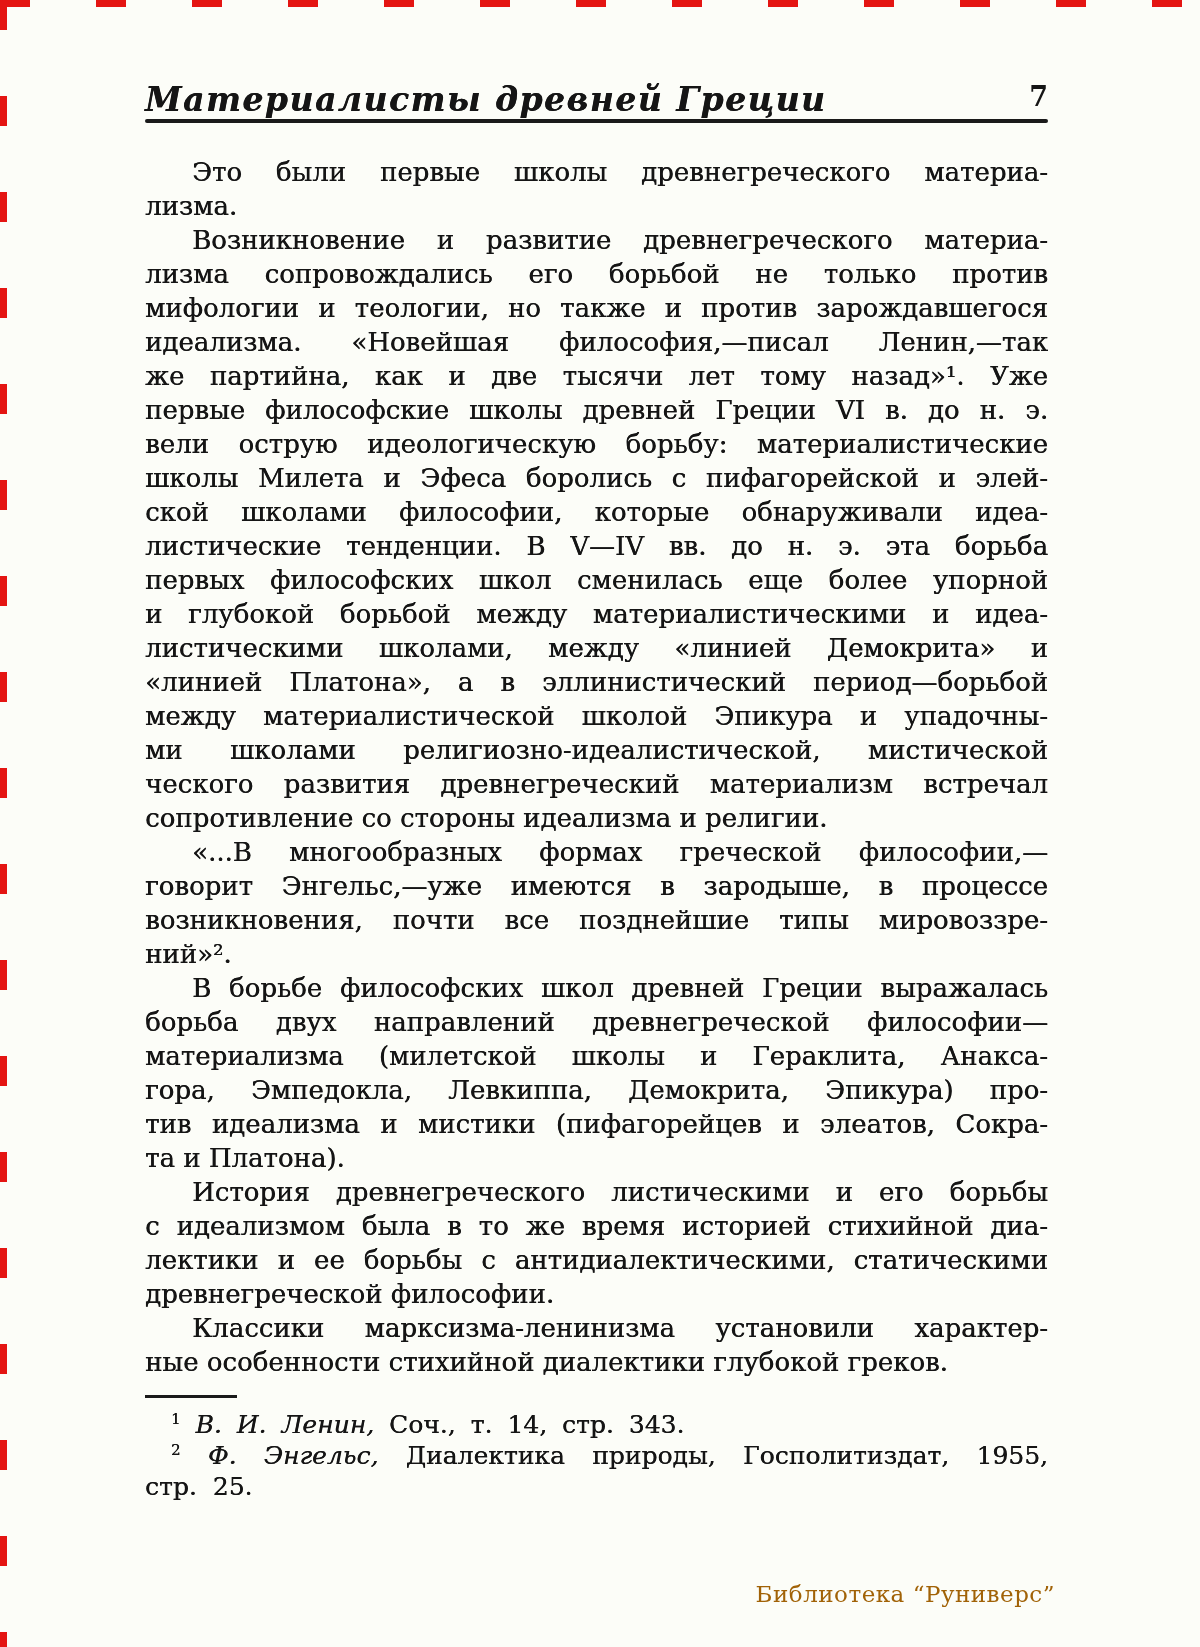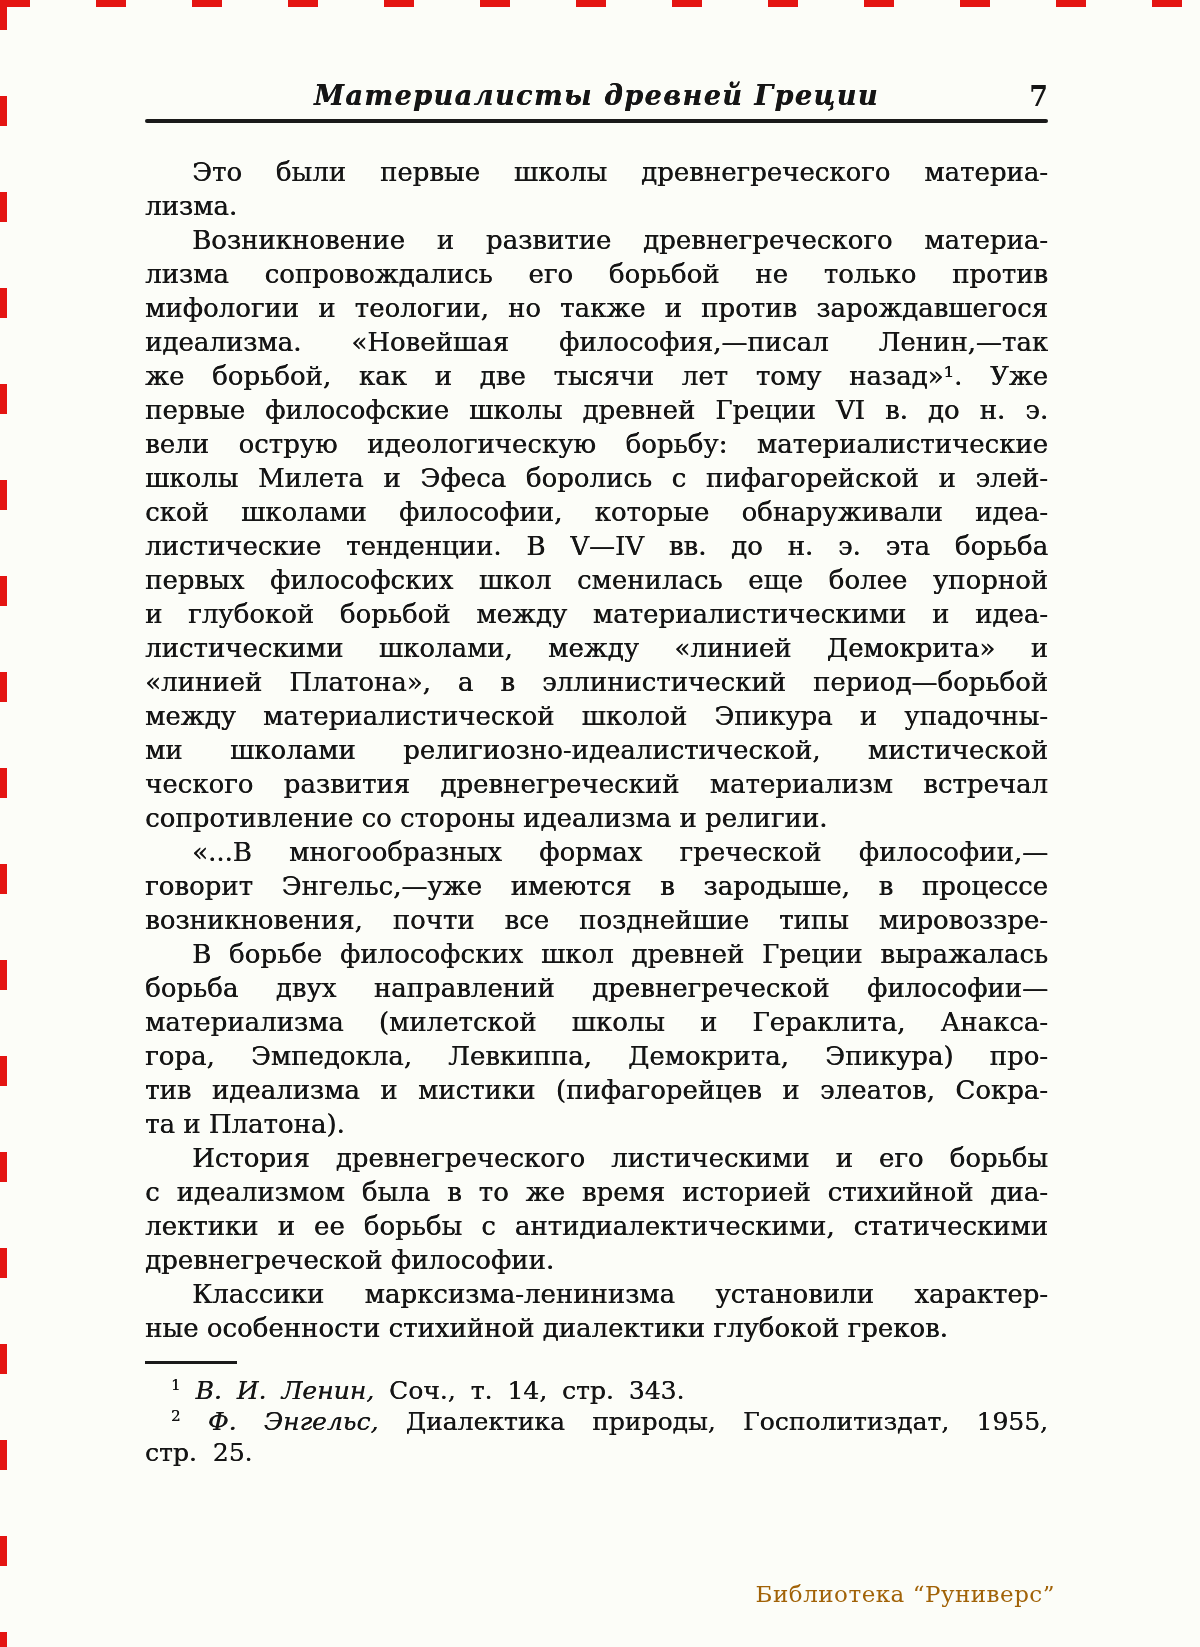--- a/index.html
+++ b/index.html
@@ -25,24 +25,24 @@
     position: absolute;
     left: 145px; top: 0;
     width: 903px;
   }
   .running-head {
     position: relative;
     margin-top: 80px;
     height: 32px;
   }
   .head-title {
-    text-align: center;
+    text-align: left;
     font-style: italic;
     font-weight: 700;
-    font-size: 27px;
+    font-size: 33px;
     letter-spacing: 1.5px;
     text-shadow: 0.3px 0 0 currentColor;
   }
   .page-num {
     position: absolute;
     right: 0; top: 1px;
     font-weight: 700;
     font-size: 27px;
   }
   .head-rule {
@@ -109,37 +109,38 @@
 
     <div class="head-rule"></div>
 
     <div class="body-text">
         <div class="line first">Это были первые школы древнегреческого материа-</div>
         <div class="line lastline">лизма.</div>
         <div class="line first">Возникновение и развитие древнегреческого материа-</div>
         <div class="line">лизма сопровождались его борьбой не только против</div>
         <div class="line">мифологии и теологии, но также и против зарождавшегося</div>
         <div class="line">идеализма. «Новейшая философия,—писал Ленин,—так</div>
-        <div class="line">же борьбой, как и две тысячи лет тому назад»¹. Уже</div>
+        <div class="line">же партийна, как и две тысячи лет тому назад»¹. Уже</div>
         <div class="line">первые философские школы древней Греции VI в. до н. э.</div>
         <div class="line">вели острую идеологическую борьбу: материалистические</div>
         <div class="line">школы Милета и Эфеса боролись с пифагорейской и элей-</div>
         <div class="line">ской школами философии, которые обнаруживали идеа-</div>
         <div class="line">листические тенденции. В V—IV вв. до н. э. эта борьба</div>
         <div class="line">первых философских школ сменилась еще более упорной</div>
         <div class="line">и глубокой борьбой между материалистическими и идеа-</div>
         <div class="line">листическими школами, между «линией Демокрита» и</div>
         <div class="line">«линией Платона», а в эллинистический период—борьбой</div>
         <div class="line">между материалистической школой Эпикура и упадочны-</div>
         <div class="line">ми школами религиозно-идеалистической, мистической</div>
         <div class="line">ческого развития древнегреческий материализм встречал</div>
         <div class="line lastline">сопротивление со стороны идеализма и религии.</div>
         <div class="line first">«...В многообразных формах греческой философии,—</div>
         <div class="line">говорит Энгельс,—уже имеются в зародыше, в процессе</div>
         <div class="line">возникновения, почти все позднейшие типы мировоззре-</div>
+        <div class="line lastline">ний»².</div>
         <div class="line first">В борьбе философских школ древней Греции выражалась</div>
         <div class="line">борьба двух направлений древнегреческой философии—</div>
         <div class="line">материализма (милетской школы и Гераклита, Анакса-</div>
         <div class="line">гора, Эмпедокла, Левкиппа, Демокрита, Эпикура) про-</div>
         <div class="line">тив идеализма и мистики (пифагорейцев и элеатов, Сокра-</div>
         <div class="line lastline">та и Платона).</div>
         <div class="line first">История древнегреческого листическими и его борьбы</div>
         <div class="line">с идеализмом была в то же время историей стихийной диа-</div>
         <div class="line">лектики и ее борьбы с антидиалектическими, статическими</div>
         <div class="line lastline">древнегреческой философии.</div>

